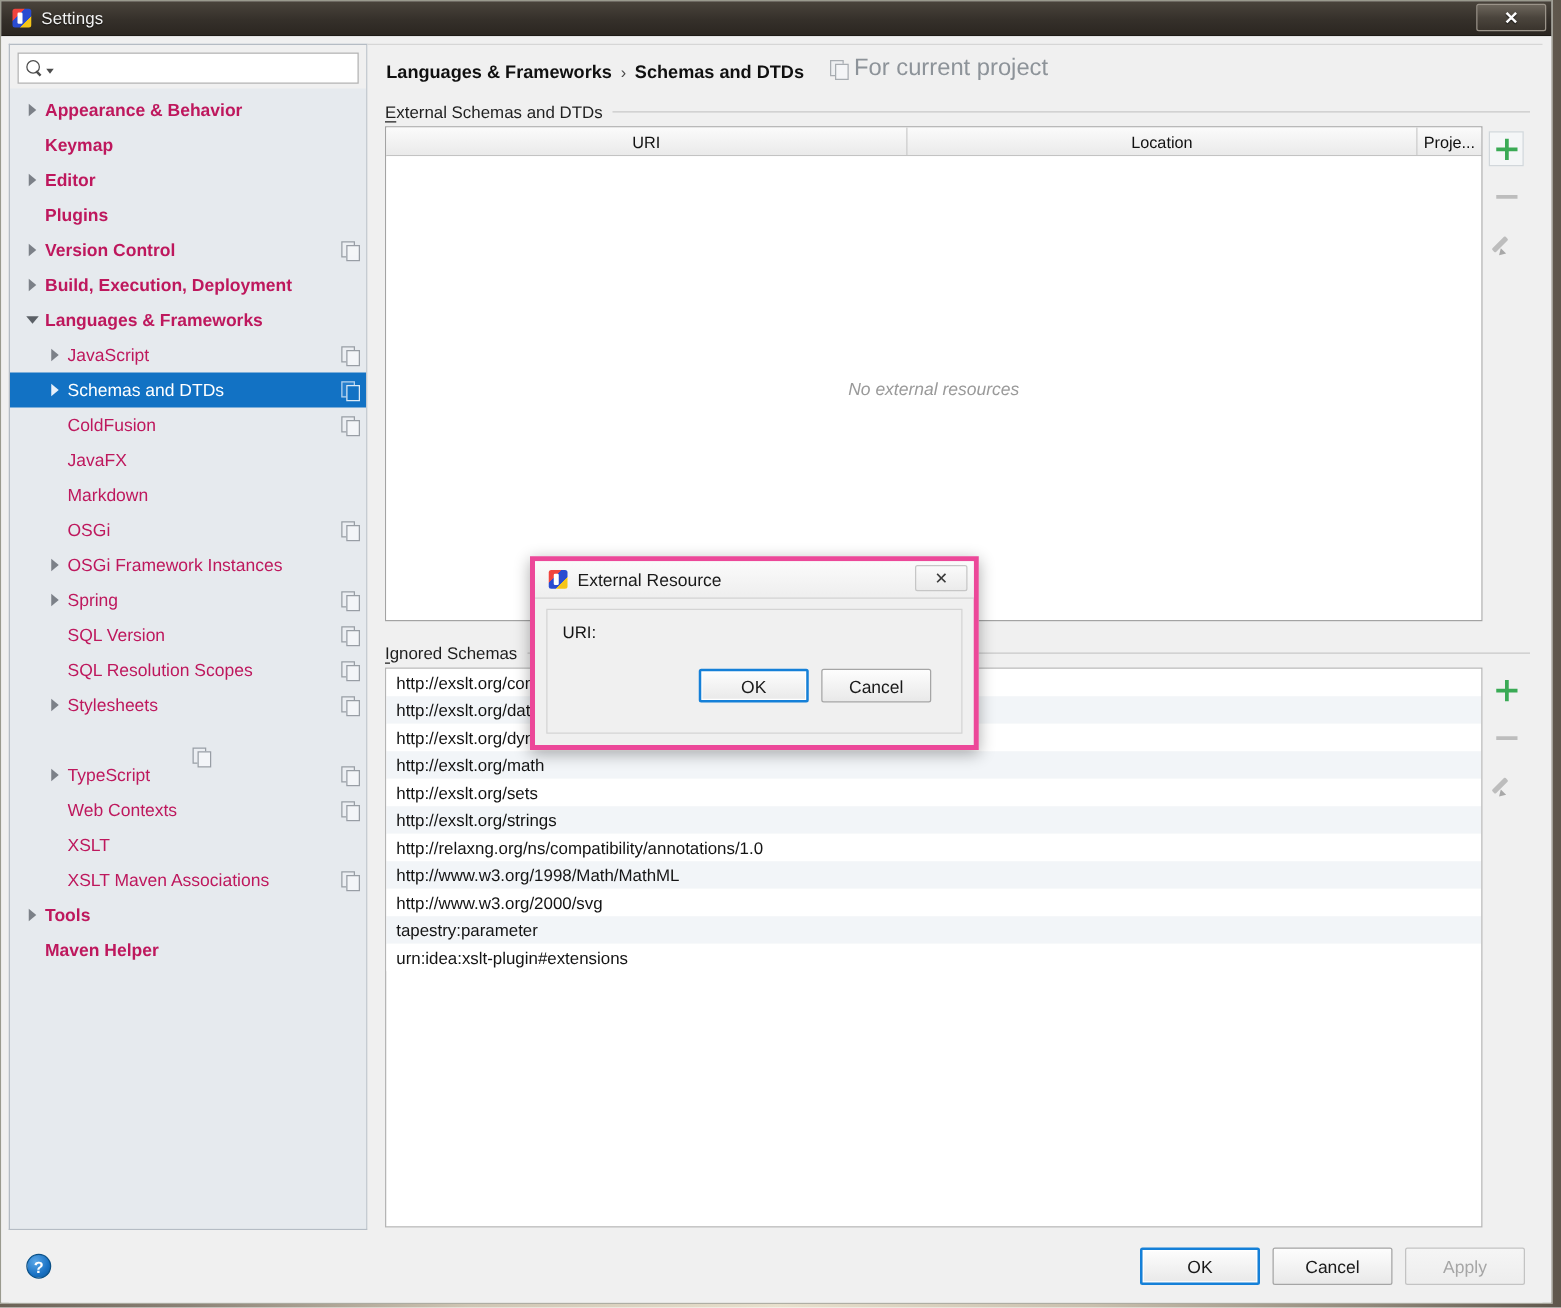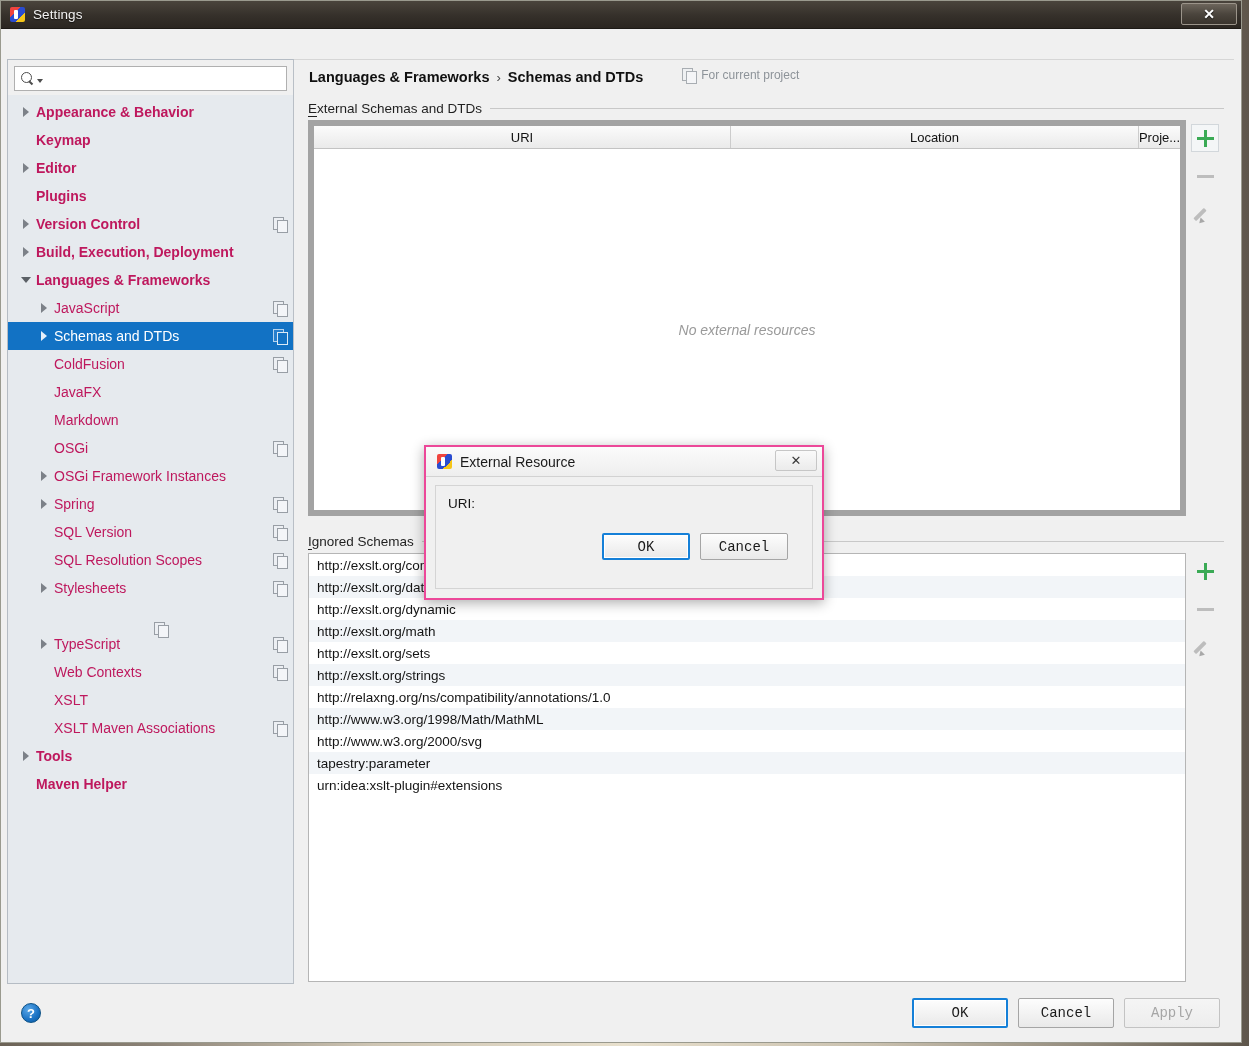--- a/index.html
+++ b/index.html
@@ -28,21 +28,21 @@
     opacity: .75;
   }
 
   
   #settings-window {
     position: absolute;
     left: 0; top: 0;
     width: 1242px; height: 1043px;
     background: #f0f0f0;
     border: 1px solid #9a9a8e;
-    display: flex; flex-direction: column; gap: 24px;
+    display: flex; flex-direction: column;
   }
 
   
   #titlebar {
     height: 28px;
     background: linear-gradient(180deg,#4a443c 0%, #35302a 55%, #2b2621 100%);
     display: flex; align-items: center;
     position: relative;
     flex: 0 0 28px;
     border-bottom: 1px solid #1d1a16;
@@ -164,35 +164,35 @@
     padding: 8px 10px 0 14px;
     display: flex; flex-direction: column;
     border-top: 1px solid #d6d6d6;
   }
   #breadcrumb {
     display: flex; align-items: baseline; gap: 7px;
     font-size: 14.5px; margin-bottom: 16px; padding-left: 1px;
   }
   #breadcrumb .crumb { font-weight: bold; color: #101010; }
   #breadcrumb .sep { color: #4a4a4a; font-size: 13px; }
-  #scope-note { display:flex; align-items:center; gap:5px; margin-left: 32px; color:#8d9399; font-size:12px; }
+  #scope-note { display:flex; align-items:center; gap:5px; margin-left: 14px; color:#8d9399; font-size:19px; }
   #scope-note .copy-icon { opacity:.7; }
 
   .section-header {
     display: flex; align-items: center; gap: 8px;
     font-size: 13.5px; color: #1f1f1f; margin-bottom: 4px;
   }
   .section-header .hl { border-bottom: 1px solid #1f1f1f; }
   .section-header .rule { flex: 1 1 auto; height: 1px; background: #c8c8c8; }
 
   
   .table-panel { display: flex; }
   .table-box {
     flex: 1 1 auto; min-width: 0;
-    border: 6px solid #a3a3a3; background: #ffffff;
+    border: 1px solid #a3a3a3; background: #ffffff;
     display: flex; flex-direction: column;
   }
   .table-head {
     height: 23px; flex: 0 0 23px;
     background: linear-gradient(180deg,#fbfbfb 0%, #eaeaea 100%);
     border-bottom: 1px solid #c3c3c3;
     display: flex; align-items: center;
     font-size: 13px; color: #111;
   }
   .th { display:flex; align-items:center; justify-content:center; height:100%; overflow:hidden; white-space:nowrap; }
@@ -258,33 +258,33 @@
     display:flex; align-items:center; justify-content:center;
     cursor: pointer; border: 1px solid #0a5086;
   }
   #bottom-actions { margin-left: auto; display: flex; gap: 10px; }
   .btn {
     min-width: 96px; height: 30px; padding: 0 14px;
     background: linear-gradient(180deg,#fdfdfd 0%, #e9e9e9 100%);
     border: 1px solid #a5a5a5; border-radius: 2px;
     font-size: 14px; color: #1a1a1a; cursor: pointer;
     display:flex; align-items:center; justify-content:center;
-    font-family: Liberation Mono, monospace;
+    font-family: Liberation Sans, sans-serif;
   }
   .btn.default { border: 2px solid #1580d8; box-shadow: inset 0 0 0 1px #ffffff; }
   .btn.disabled { color: #a6a6a6; border-color: #c3c3c3;
                   background: linear-gradient(180deg,#f5f5f5 0%, #ededed 100%); cursor: default; }
 
   
   #dialog {
     position: absolute;
     left: 424px; top: 445px;
-    width: 400px; height: 155px;
+    width: 359px; height: 155px;
     background: #f0f0f0;
-    border: 2px solid #ec4899;
+    border: 4px solid #ec4899;
     box-shadow: 0 3px 12px rgba(0,0,0,.32);
     display: flex; flex-direction: column;
     z-index: 50;
     justify-content: space-between;
   }
   #dialog-titlebar {
     height: 30px; flex: 0 0 30px;
     background: linear-gradient(180deg,#fbfbfb 0%, #eeeeee 100%);
     border-bottom: 1px solid #d2d2d2;
     display: flex; align-items: center; gap: 8px; padding-left: 11px;

